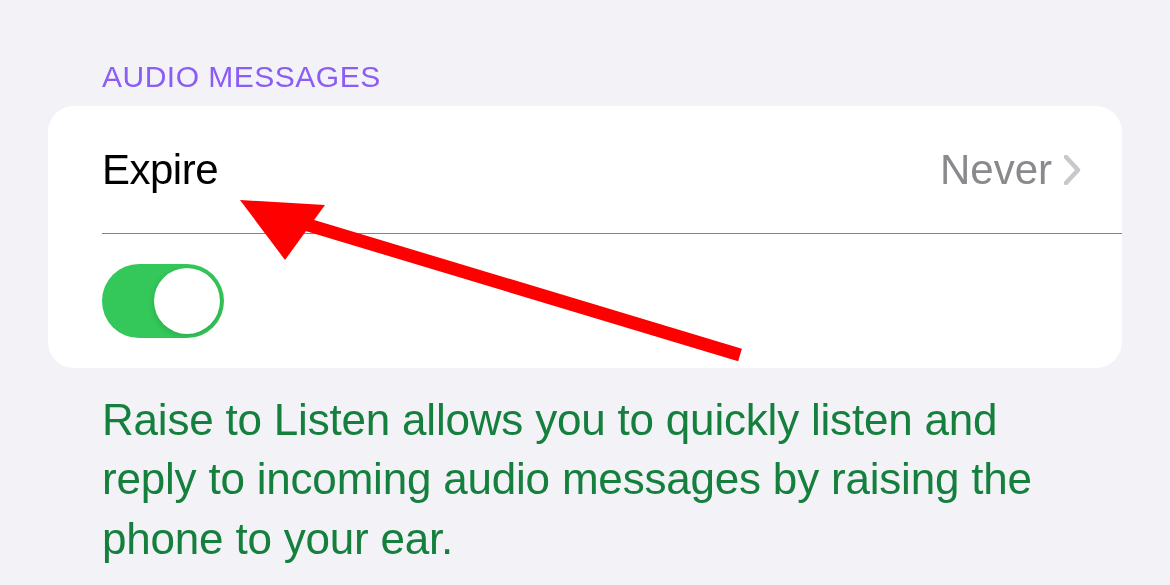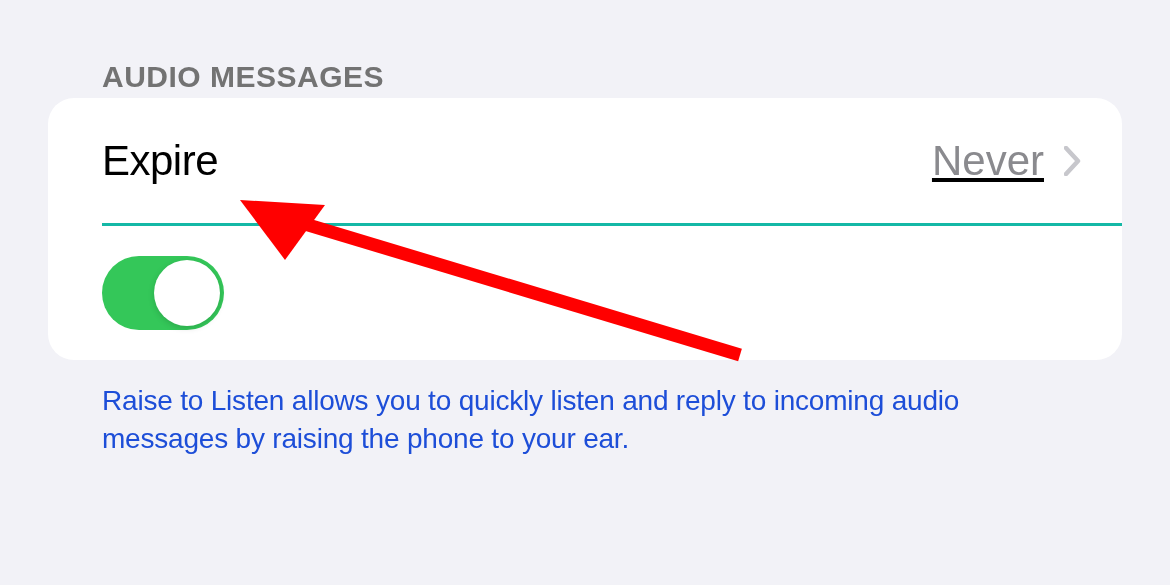--- a/index.html
+++ b/index.html
@@ -16,59 +16,58 @@
       padding: 0;
       position: relative;
     }
     
     .container {
       padding: 60px 48px 0 48px;
     }
     
     .section-header {
       font-size: 30px;
-      font-weight: 700;
-      color: #737373;
+      font-weight: 400;
+      color: #8b5cf6;
       letter-spacing: 0.5px;
-      margin-bottom: 4px;
+      margin-bottom: 12px;
       padding-left: 54px;
     }
     
     .settings-group {
       background-color: #ffffff;
       border-radius: 26px;
       overflow: hidden;
     }
     
     .settings-row {
       display: flex;
       align-items: center;
       justify-content: space-between;
       padding: 30px 40px 30px 54px;
       min-height: 128px;
     }
     
     .settings-row.divider {
-      border-bottom: 3px solid #14b8a6;
+      border-bottom: 1px solid #14b8a6;
       margin-left: 54px;
       padding-left: 0;
     }
     
     .row-label {
       font-size: 42px;
       font-weight: 400;
       color: #000000;
       letter-spacing: -0.5px;
     }
     
     .row-right {
       display: flex;
       align-items: center;
-      gap: 20px;
-      text-decoration: underline;
+      gap: 12px;
     }
     
     .row-value {
       font-size: 42px;
       font-weight: 400;
       color: #8a8a8e;
     }
     
     .chevron {
       width: 18px;
@@ -94,23 +93,23 @@
       height: 66px;
       background-color: #ffffff;
       border-radius: 50%;
       position: absolute;
       top: 4px;
       right: 4px;
       box-shadow: 0 2px 6px rgba(0,0,0,0.15);
     }
     
     .footer-text {
-      font-size: 28px;
+      font-size: 44px;
       font-weight: 400;
-      color: #1d4ed8;
+      color: #15803d;
       line-height: 1.35;
       padding: 22px 54px 0 54px;
       letter-spacing: -0.2px;
     }
     
     .annotation-arrow {
       position: absolute;
       pointer-events: none;
       z-index: 100;
     }

